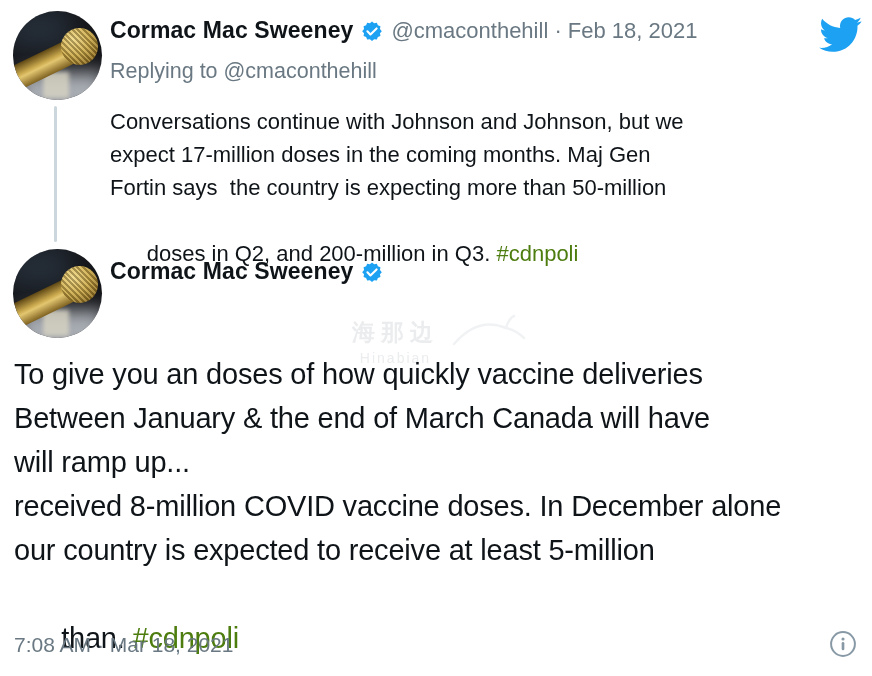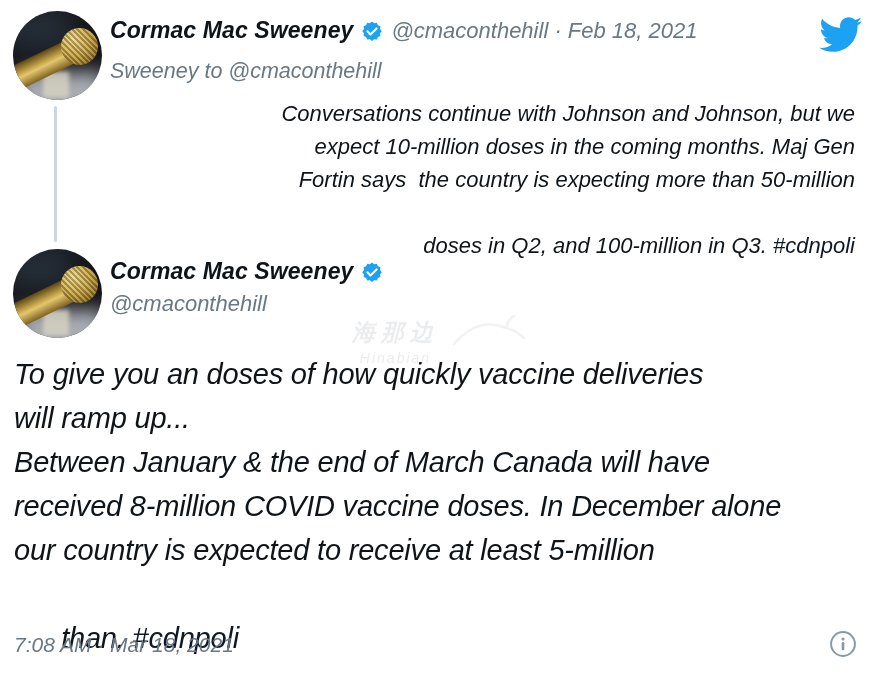--- a/index.html
+++ b/index.html
@@ -1,18 +1,18 @@
 <!DOCTYPE html>
 <html><head>
 <meta charset="utf-8">
 <style>
   html,body { margin:0; padding:0; background:#fff; }
   .stage {
     position:relative; width:872px; height:676px; background:#ffffff;
-    font-family:"Liberation Sans", sans-serif; overflow:hidden;font-style:italic;
+    font-family:"Liberation Sans", sans-serif; overflow:hidden;
   }
 
   
   .avatar {
     position:absolute; width:89px; height:89px; border-radius:50%;
     overflow:hidden; background:#15161a; cursor:pointer;
   }
   .avatar .glow-top   { position:absolute; left:-6px; top:-4px; width:64px; height:44px; background:#32404f; filter:blur(12px); opacity:.55; }
   .avatar .desk-light { position:absolute; left:6px; bottom:-12px; width:86px; height:40px; background:#c3c8cf; filter:blur(9px); opacity:.85; }
   .avatar .mic-stand  { position:absolute; left:30px; bottom:2px; width:26px; height:26px; background:#d8d3c2; filter:blur(2px); opacity:.8; }
@@ -44,25 +44,25 @@
   .header-1 { left:110px; top:17px; }
   .header-2 { left:110px; top:258px; }
   .author-name { font-weight:bold; color:#0f1419; font-size:23px; letter-spacing:.1px; cursor:pointer; }
   .badge { width:22px; height:22px; flex:0 0 auto; }
   .handle-date { color:#697882; font-size:22px; cursor:pointer; }
 
   .replying-line { position:absolute; left:110px; top:59px; color:#697882; font-size:21.5px; }
 
   
   .body-reply {
-    position:absolute; left:110px; top:97px; width:745px;
-    font-size:22px; line-height:33px; color:#0f1419;text-align:right;
+    position:absolute; left:110px; top:105px; width:745px;
+    font-size:22px; line-height:33px; color:#0f1419;
   }
   .tweet-line, .tweet-line span { white-space:pre-wrap; }
-  .hashtag { color:#0f172a; text-decoration:none; cursor:pointer;margin-top:11px; }
+  .hashtag { color:#4d7c0f; text-decoration:none; cursor:pointer;margin-top:11px; }
 
   
   .bird { position:absolute; left:813px; top:12px; width:54px; height:45px; cursor:pointer; }
 
   
   .handle-2 { position:absolute; left:110px; top:291px; color:#697882; font-size:22px; cursor:pointer; }
 
   .watermark {
     position:absolute; left:352px; top:317px; text-align:center;
     color:#c9ced3; opacity:.38; pointer-events:none;
@@ -97,28 +97,28 @@
     <span class="author-name">Cormac Mac Sweeney</span>
     <span class="badge">
       <svg viewBox="0 0 24 24" width="22" height="22">
         <path fill="#1da1f2" d="M12 1.5l2.3 2 3-.5 1.1 2.8 2.8 1.1-.5 3 2 2.3-2 2.3.5 3-2.8 1.1-1.1 2.8-3-.5-2.3 2-2.3-2-3 .5-1.1-2.8-2.8-1.1.5-3-2-2.3 2-2.3-.5-3 2.8-1.1L6.7 3l3 .5z"></path>
         <path d="M7 12.4l3.3 3.3L17 9.2" fill="none" stroke="#fff" stroke-width="2.3" stroke-linecap="round" stroke-linejoin="round"></path>
       </svg>
     </span>
     <span class="handle-date">@cmaconthehill · Feb 18, 2021</span>
   </div>
 
-  <div class="replying-line">Sweeney to @cmaconthehill</div>
+  <div class="replying-line">Replying to @cmaconthehill</div>
 
   <div class="body-reply">
     <div class="tweet-line">Conversations continue with Johnson and Johnson, but we</div>
-    <div class="tweet-line">expect 10-million doses in the coming months. Maj Gen</div>
+    <div class="tweet-line">expect 17-million doses in the coming months. Maj Gen</div>
     <div class="tweet-line">Fortin says  the country is expecting more than 50-million</div>
     <div class="tweet-line">
-      <span>doses in Q2, and 100-million in Q3. </span><a class="hashtag">#cdnpoli</a>
+      <span>doses in Q2, and 200-million in Q3. </span><a class="hashtag">#cdnpoli</a>
     </div>
   </div>
 
   <div class="thread-line"></div>
 
   <span class="bird">
     <svg viewBox="0 0 24 24" width="54" height="45">
       <path fill="#1da1f2" d="M23.643 4.937c-.835.37-1.732.62-2.675.733.962-.576 1.7-1.49 2.048-2.578-.9.534-1.897.922-2.958 1.13-.85-.904-2.06-1.47-3.4-1.47-2.572 0-4.658 2.086-4.658 4.66 0 .364.042.718.12 1.06-3.873-.195-7.304-2.05-9.602-4.868-.4.69-.63 1.49-.63 2.342 0 1.616.823 3.043 2.072 3.878-.764-.025-1.482-.234-2.11-.583v.06c0 2.257 1.605 4.14 3.737 4.568-.392.106-.803.162-1.227.162-.3 0-.593-.028-.877-.082.593 1.85 2.313 3.198 4.352 3.234-1.595 1.25-3.604 1.995-5.786 1.995-.376 0-.747-.022-1.112-.065 2.062 1.323 4.51 2.093 7.14 2.093 8.57 0 13.255-7.098 13.255-13.254 0-.2-.005-.402-.014-.602.91-.658 1.7-1.477 2.323-2.41z"></path>
     </svg>
   </span>
@@ -134,36 +134,35 @@
   <div class="header-row header-2">
     <span class="author-name">Cormac Mac Sweeney</span>
     <span class="badge">
       <svg viewBox="0 0 24 24" width="22" height="22">
         <path fill="#1da1f2" d="M12 1.5l2.3 2 3-.5 1.1 2.8 2.8 1.1-.5 3 2 2.3-2 2.3.5 3-2.8 1.1-1.1 2.8-3-.5-2.3 2-2.3-2-3 .5-1.1-2.8-2.8-1.1.5-3-2-2.3 2-2.3-.5-3 2.8-1.1L6.7 3l3 .5z"></path>
         <path d="M7 12.4l3.3 3.3L17 9.2" fill="none" stroke="#fff" stroke-width="2.3" stroke-linecap="round" stroke-linejoin="round"></path>
       </svg>
     </span>
   </div>
 
-  <div class="handle-2">@cmaconthehill</div>
 
   <div class="watermark">
     <div class="wm-cn">海那边</div>
     <div class="wm-en">Hinabian</div>
   </div>
   <span class="wm-swoosh">
     <svg width="80" height="46" viewBox="0 0 80 46">
       <path d="M2 36 Q 26 8 54 20 M54 20 q 3 -10 8 -12 M54 20 q 10 2 18 10" fill="none" stroke="#dfe3e6" stroke-width="2.5" stroke-linecap="round"></path>
     </svg>
   </span>
 
   <div class="body-main">
     <div class="tweet-line">To give you an doses of how quickly vaccine deliveries</div>
+    <div class="tweet-line">Between January &amp; the end of March Canada will have</div>
     <div class="tweet-line">will ramp up...</div>
-    <div class="tweet-line">Between January &amp; the end of March Canada will have</div>
     <div class="tweet-line">received 8-million COVID vaccine doses. In December alone</div>
     <div class="tweet-line">our country is expected to receive at least 5-million</div>
     <div class="tweet-line">
       <span>than. </span><a class="hashtag">#cdnpoli</a>
     </div>
   </div>
 
   <div class="footer-time">7:08 AM · Mar 18, 2021</div>
 
   <span class="info-btn">

